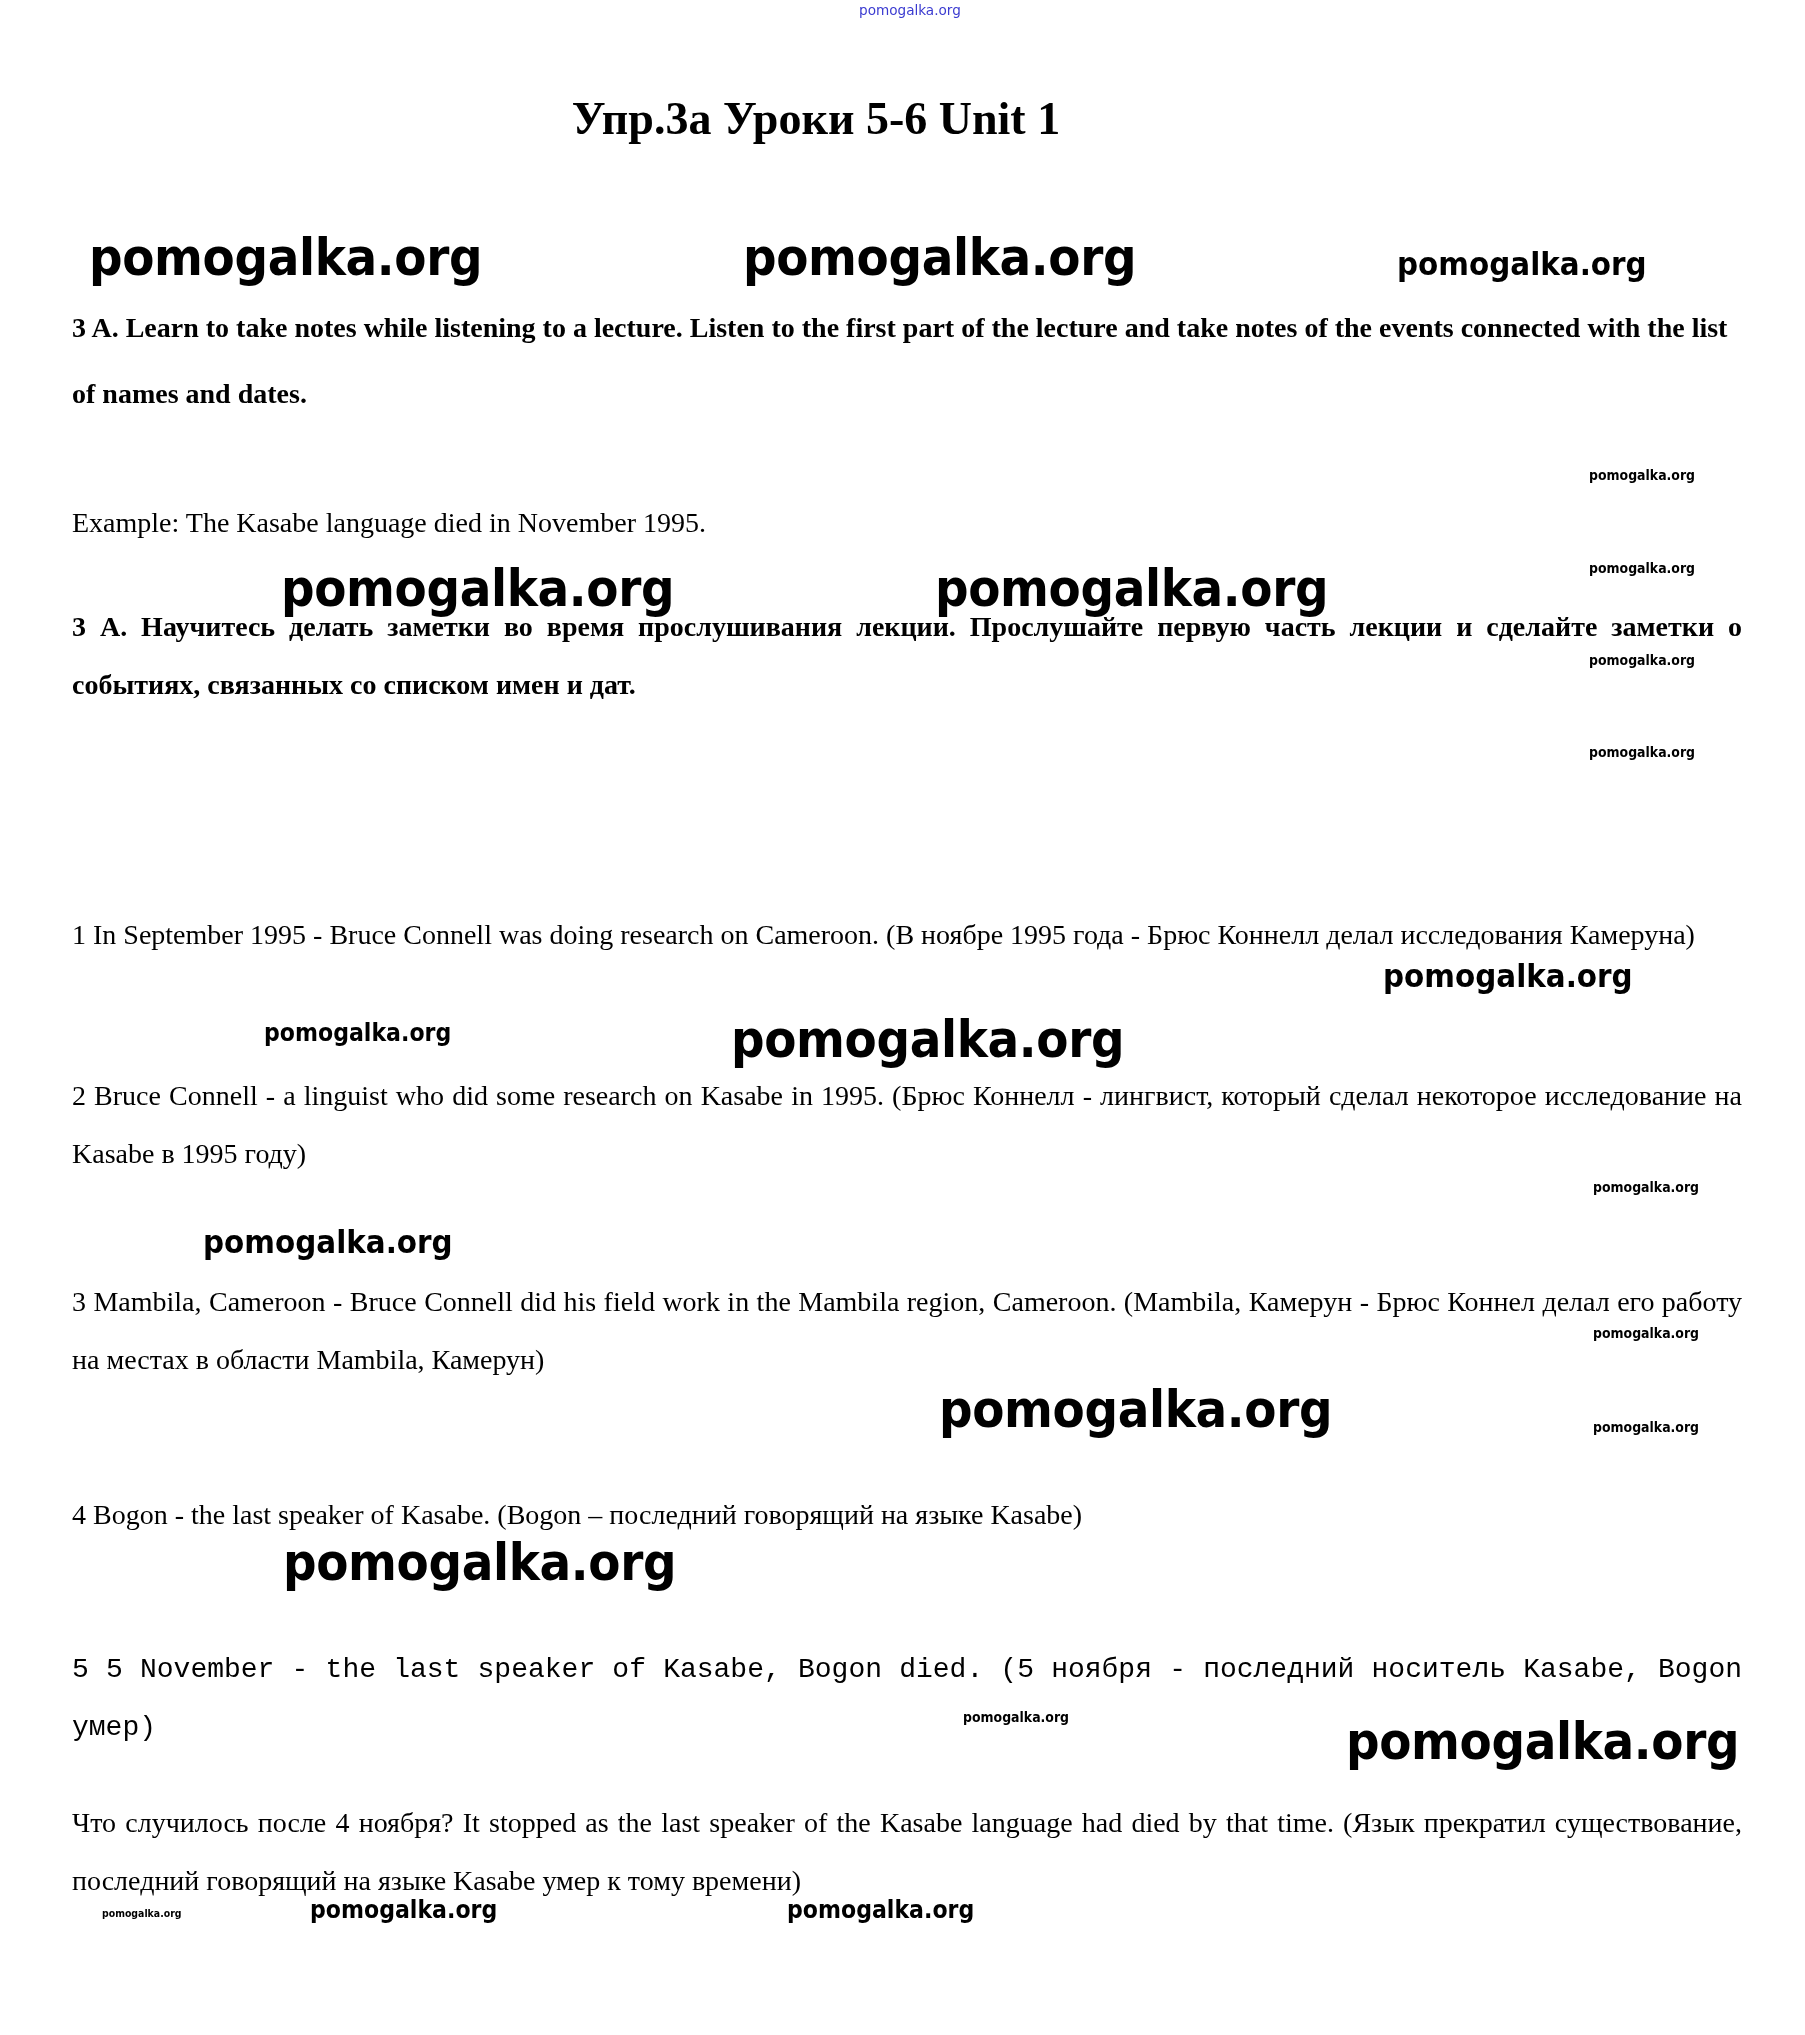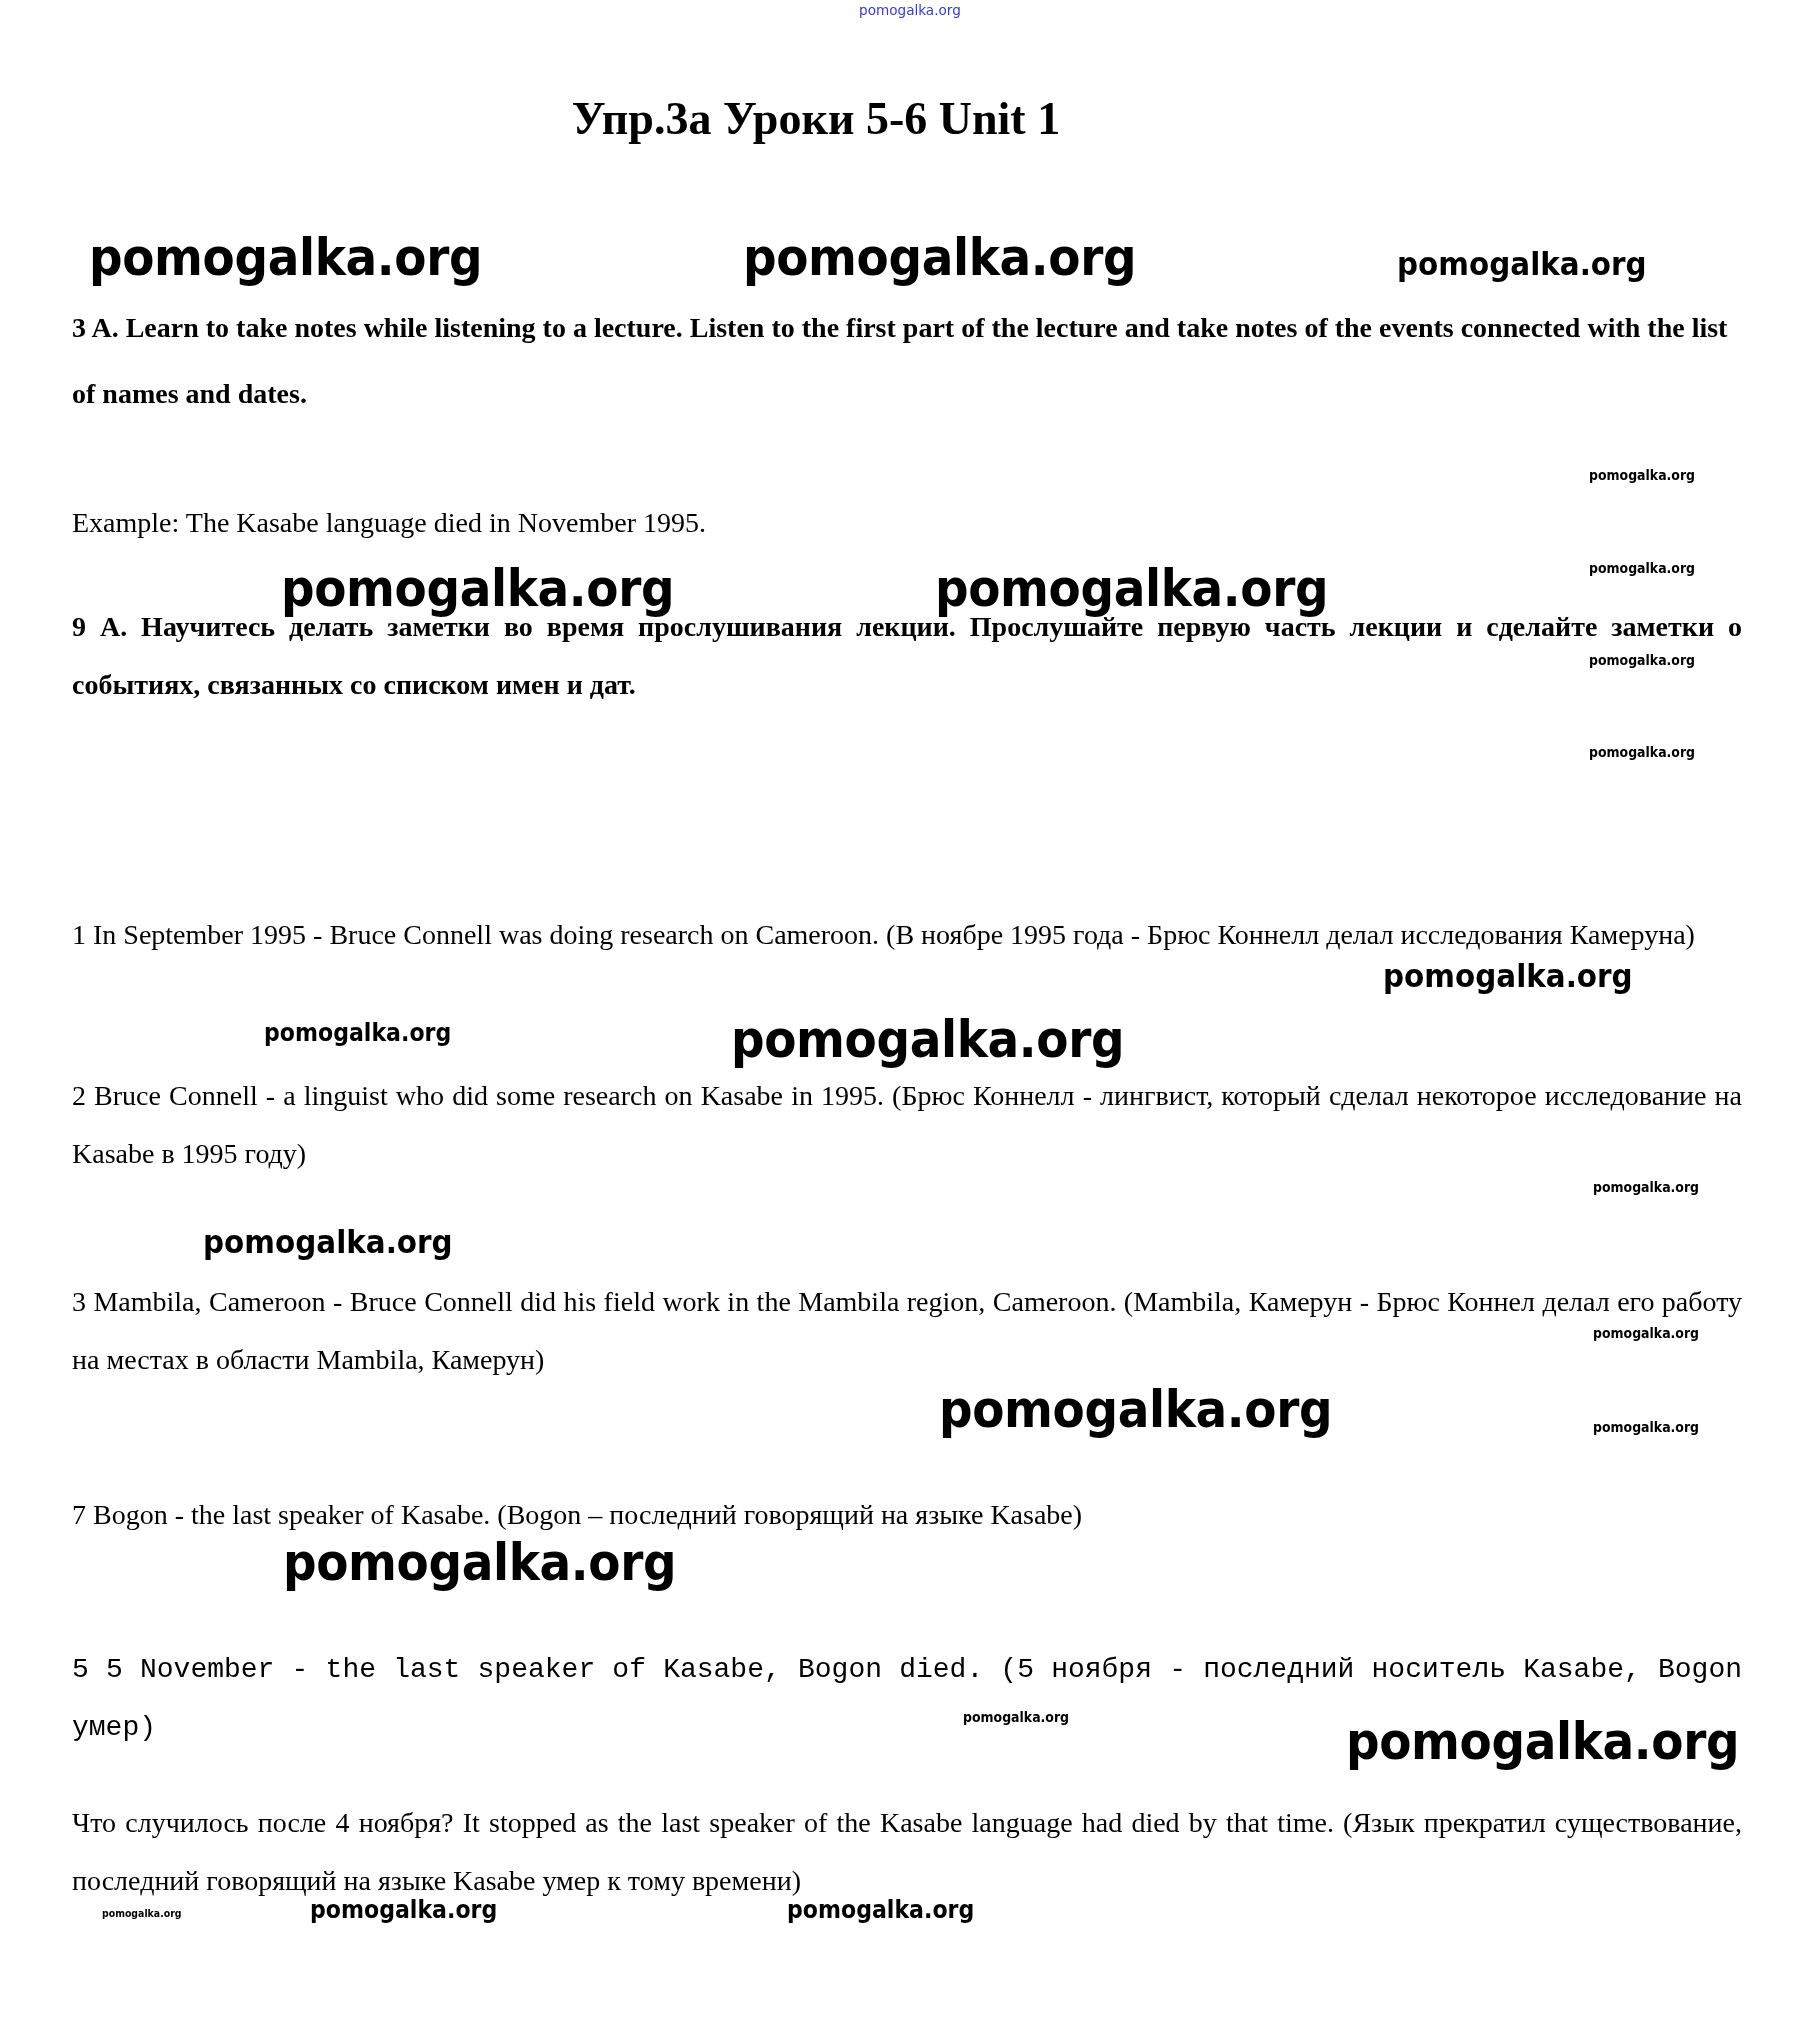--- a/index.html
+++ b/index.html
@@ -28,39 +28,39 @@
 <div class="wm wm-m" style="top:245px; left:1397px;">pomogalka.org</div>
 
 <div class="block serif bold" style="top:295px; line-height:66px;">3 A. Learn to take notes while listening to a lecture. Listen to the first part of the lecture and take notes of the events connected with the list of names and dates.</div>
 <div class="wm wm-xs" style="top:467px; left:1589px;">pomogalka.org</div>
 <div class="block serif" style="top:494px;">Example: The Kasabe language died in November 1995.</div>
 <div class="wm wm-xs" style="top:560px; left:1589px;">pomogalka.org</div>
 
 <div class="wm wm-xl" style="top:559px; left:281px;">pomogalka.org</div>
 <div class="wm wm-xl" style="top:559px; left:935px;">pomogalka.org</div>
 
-<div class="block serif bold justify" style="top:598px; line-height:58px;">9 А. Научитесь делать заметки во время прослушивания лекции. Прослушайте первую часть лекции и сделайте заметки о событиях, связанных со списком имен и дат.</div>
+<div class="block serif bold justify" style="top:598px; line-height:58px;">3 А. Научитесь делать заметки во время прослушивания лекции. Прослушайте первую часть лекции и сделайте заметки о событиях, связанных со списком имен и дат.</div>
 <div class="wm wm-xs" style="top:652px; left:1589px;">pomogalka.org</div>
 <div class="wm wm-xs" style="top:744px; left:1589px;">pomogalka.org</div>
 
 <div class="block serif justify" style="top:906px;">1 In September 1995 - Bruce Connell was doing research on Cameroon. (В ноябре 1995 года - Брюс Коннелл делал исследования Камеруна)</div>
 <div class="wm wm-m" style="top:957px; left:1383px;">pomogalka.org</div>
 <div class="wm wm-s" style="top:1019px; left:264px;">pomogalka.org</div>
 <div class="wm wm-xl" style="top:1010px; left:731px;">pomogalka.org</div>
 
 <div class="block serif justify" style="top:1067px;">2 Bruce Connell - a linguist who did some research on Kasabe in 1995. (Брюс Коннелл - лингвист, который сделал некоторое исследование на Kasabe в 1995 году)</div>
 <div class="wm wm-xs" style="top:1179px; left:1593px;">pomogalka.org</div>
 <div class="wm wm-m" style="top:1223px; left:203px;">pomogalka.org</div>
 
 <div class="block serif justify" style="top:1273px;">3 Mambila, Cameroon - Bruce Connell did his field work in the Mambila region, Cameroon. (Mambila, Камерун - Брюс Коннел делал его работу на местах в области Mambila, Камерун)</div>
 <div class="wm wm-xs" style="top:1325px; left:1593px;">pomogalka.org</div>
 <div class="wm wm-xl" style="top:1380px; left:939px;">pomogalka.org</div>
 <div class="wm wm-xs" style="top:1419px; left:1593px;">pomogalka.org</div>
 
-<div class="block serif justify" style="top:1486px;">7 Bogon - the last speaker of Kasabe. (Bogon – последний говорящий на языке Kasabe)</div>
+<div class="block serif justify" style="top:1486px;">4 Bogon - the last speaker of Kasabe. (Bogon – последний говорящий на языке Kasabe)</div>
 <div class="wm wm-xl" style="top:1533px; left:283px;">pomogalka.org</div>
 
 <div class="block serif justify" style="top:1641px;font-family:Liberation Mono, monospace;">5 5 November - the last speaker of Kasabe, Bogon died. (5 ноября - последний носитель Kasabe, Bogon умер)</div>
 <div class="wm wm-xs" style="top:1709px; left:963px;">pomogalka.org</div>
 <div class="wm wm-xl" style="top:1712px; left:1346px;">pomogalka.org</div>
 
 <div class="block serif justify" style="top:1794px;">Что случилось после 4 ноября? It stopped as the last speaker of the Kasabe language had died by that time. (Язык прекратил существование, последний говорящий на языке Kasabe умер к тому времени)</div>
 <div class="wm wm-xs" style="top:1908px; left:102px; font-size:10.2px;">pomogalka.org</div>
 <div class="wm wm-s" style="top:1896px; left:310px;">pomogalka.org</div>
 <div class="wm wm-s" style="top:1896px; left:787px;">pomogalka.org</div>

